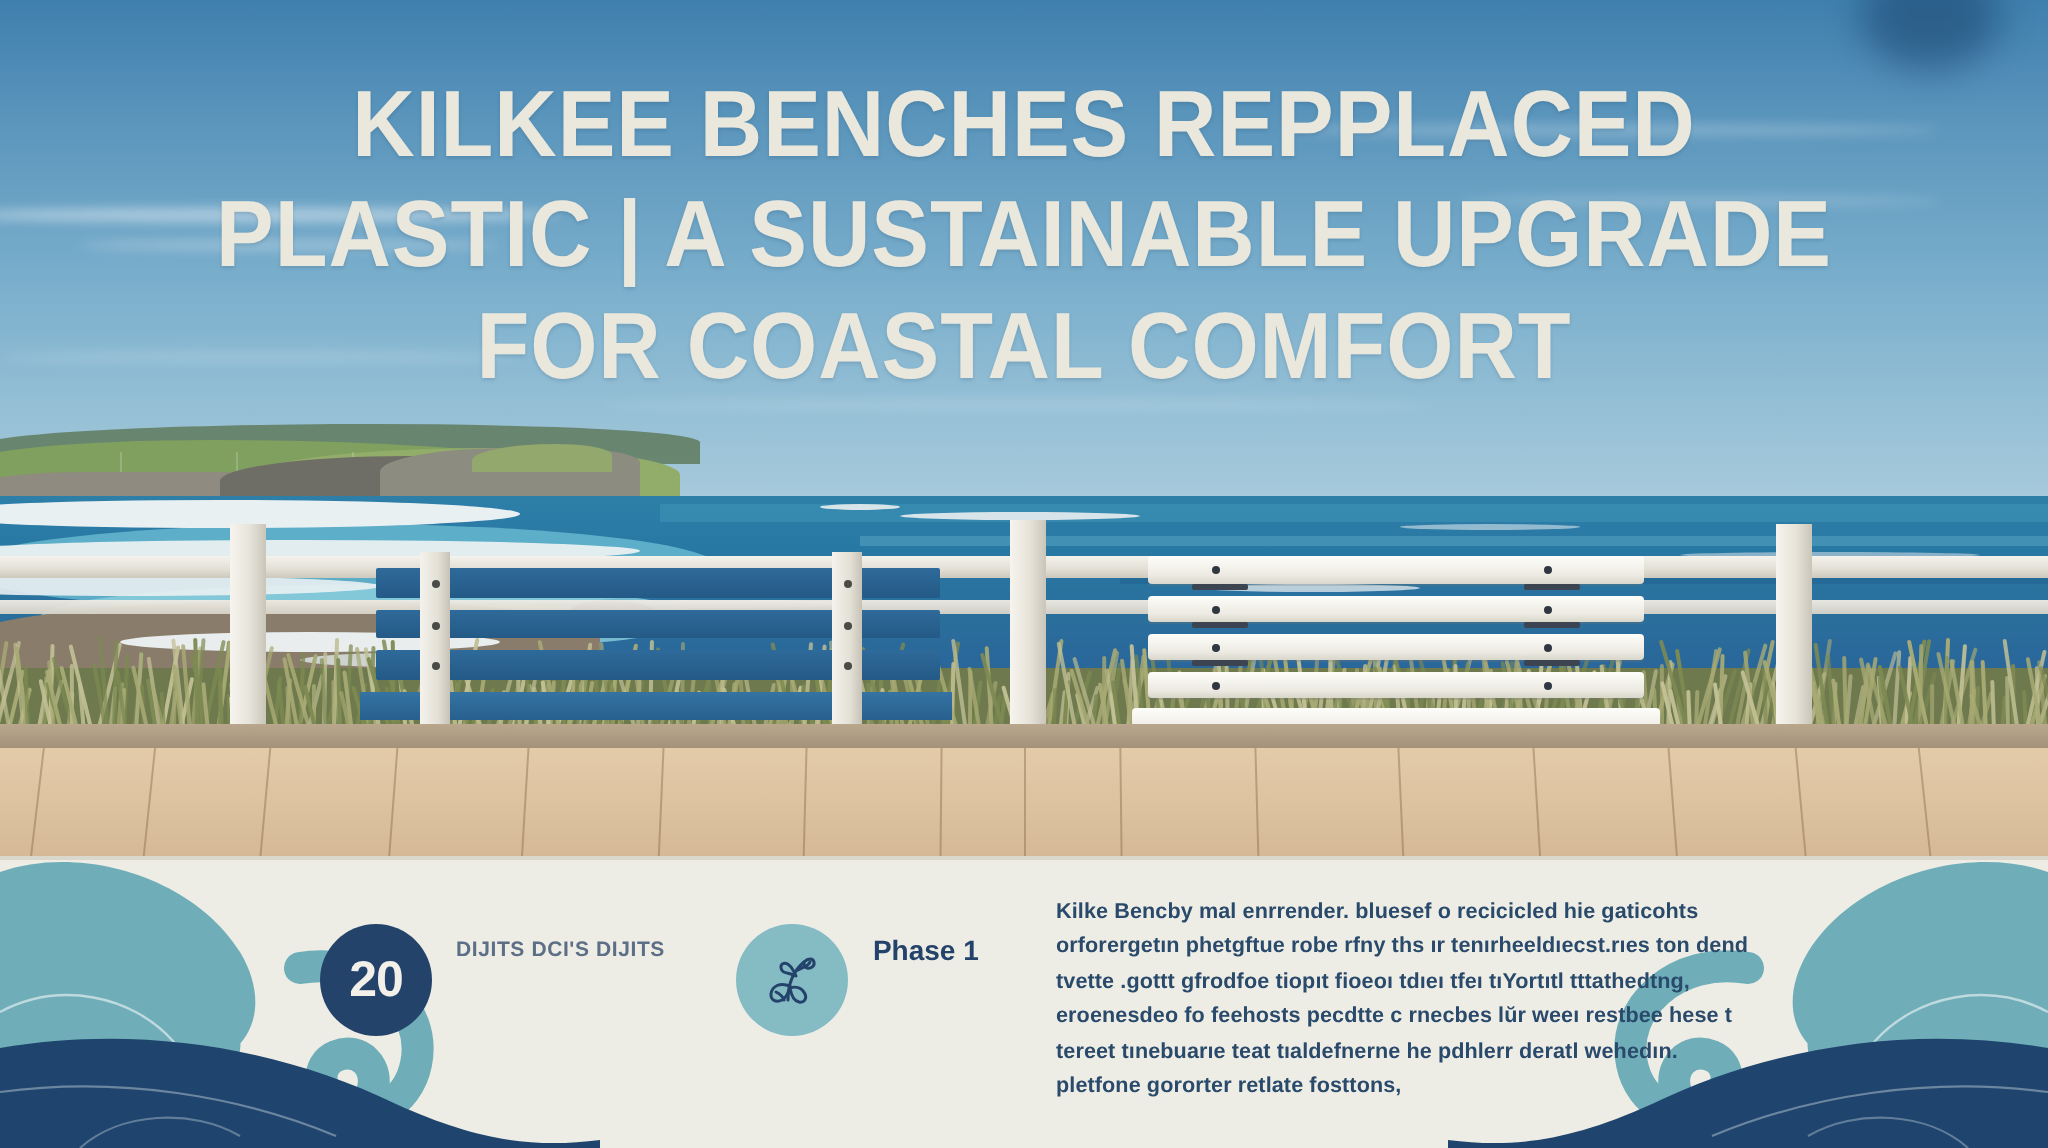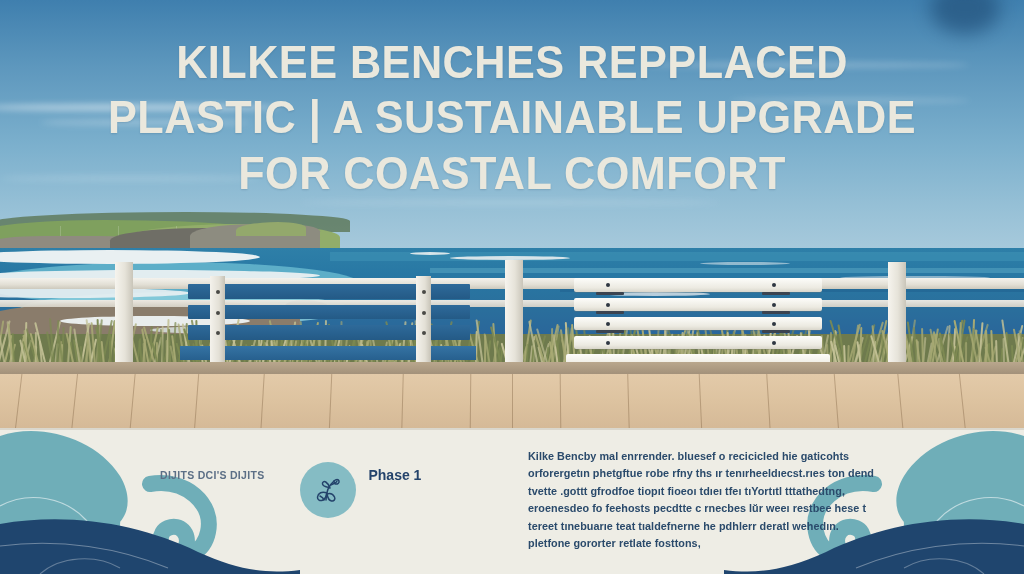--- a/index.html
+++ b/index.html
@@ -820,20 +820,23 @@
                C180,95 190,106 186,118" fill="none" stroke="#6faeb8" stroke-width="16" stroke-linecap="round"></path>
       <path d="M0,78 C30,62 66,70 86,92 C104,112 96,128 82,130 C70,132 62,122 68,114" fill="none" stroke="#ffffff" stroke-width="1.2" opacity=".55"></path>
       <path d="M0,96 C70,84 140,96 198,124 C240,143 268,146 300,142 L300,146 L0,146 Z" fill="#1f456e"></path>
       <path d="M0,118 C60,110 120,120 168,140" fill="none" stroke="#ffffff" stroke-width="1.1" opacity=".35"></path>
       <path d="M40,146 C60,128 96,126 120,140" fill="none" stroke="#ffffff" stroke-width="1.1" opacity=".3"></path>
     </svg>
 
     <div class="stats">
 
       <div class="stat">
+        <div class="badge badge-navy">
+          <span class="badge-num">20</span>
+        </div>
         <div class="stat-txt">
           <div class="stat-sub">DIJITS DCI'S DIJITS</div>
         </div>
       </div>
 
       <div class="stat" style="margin-left:14px">
         <div class="badge badge-teal">
           <svg width="34" height="34" viewBox="0 0 34 34">
             <g fill="none" stroke="#24436b" stroke-width="1.5" stroke-linecap="round" stroke-linejoin="round">
               <path d="M15,27 C15,20 17,13 23,8"></path>

